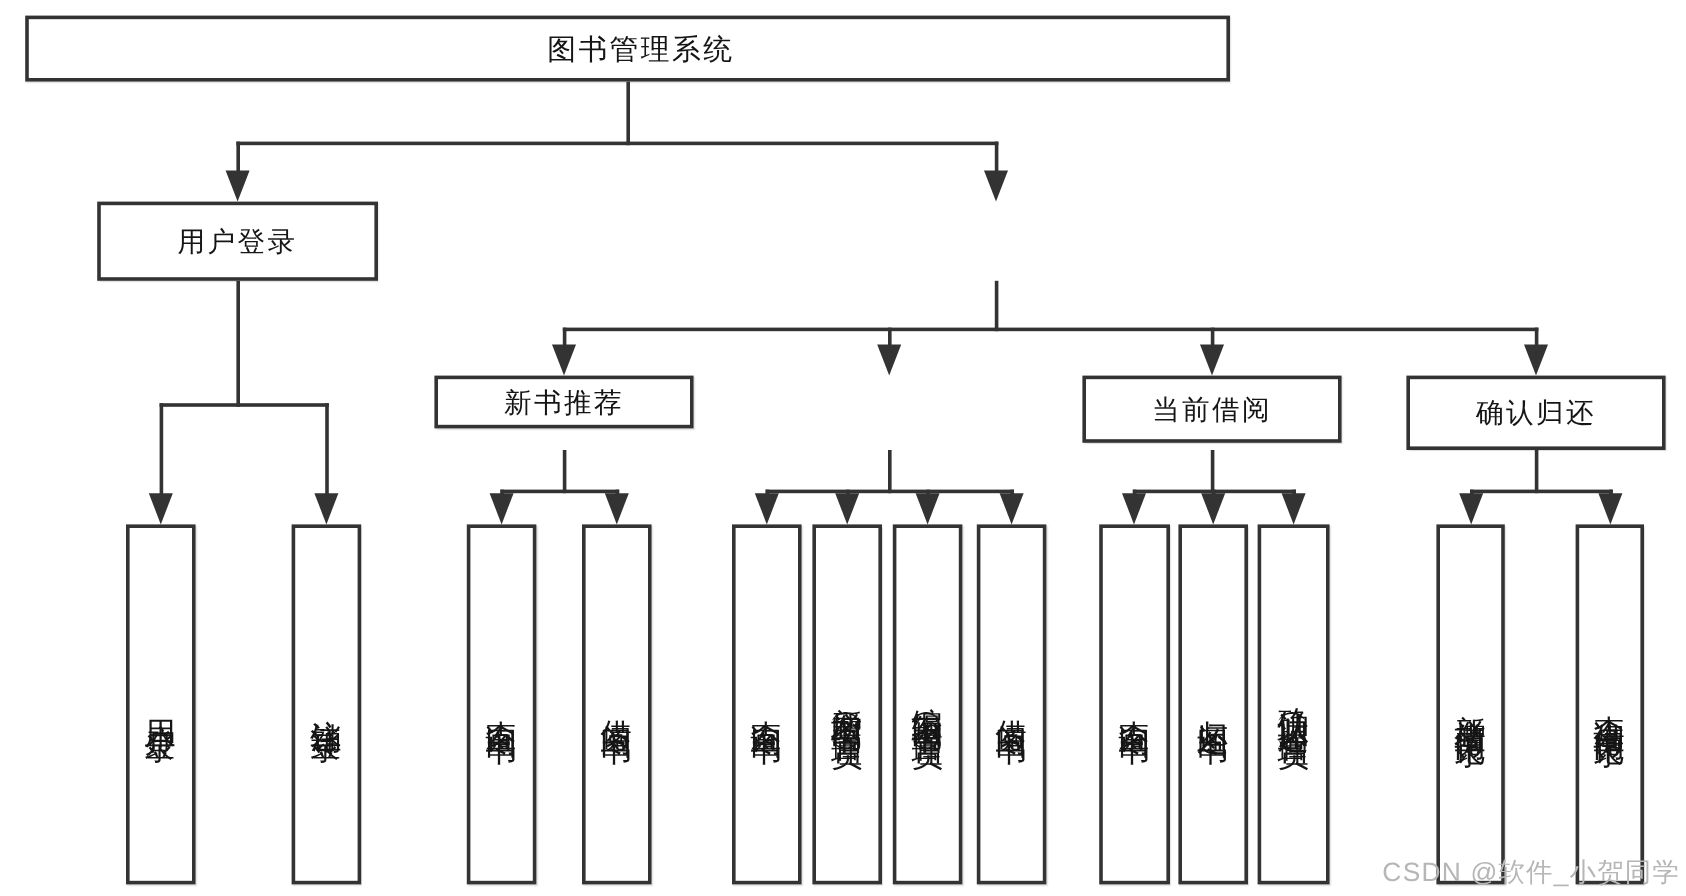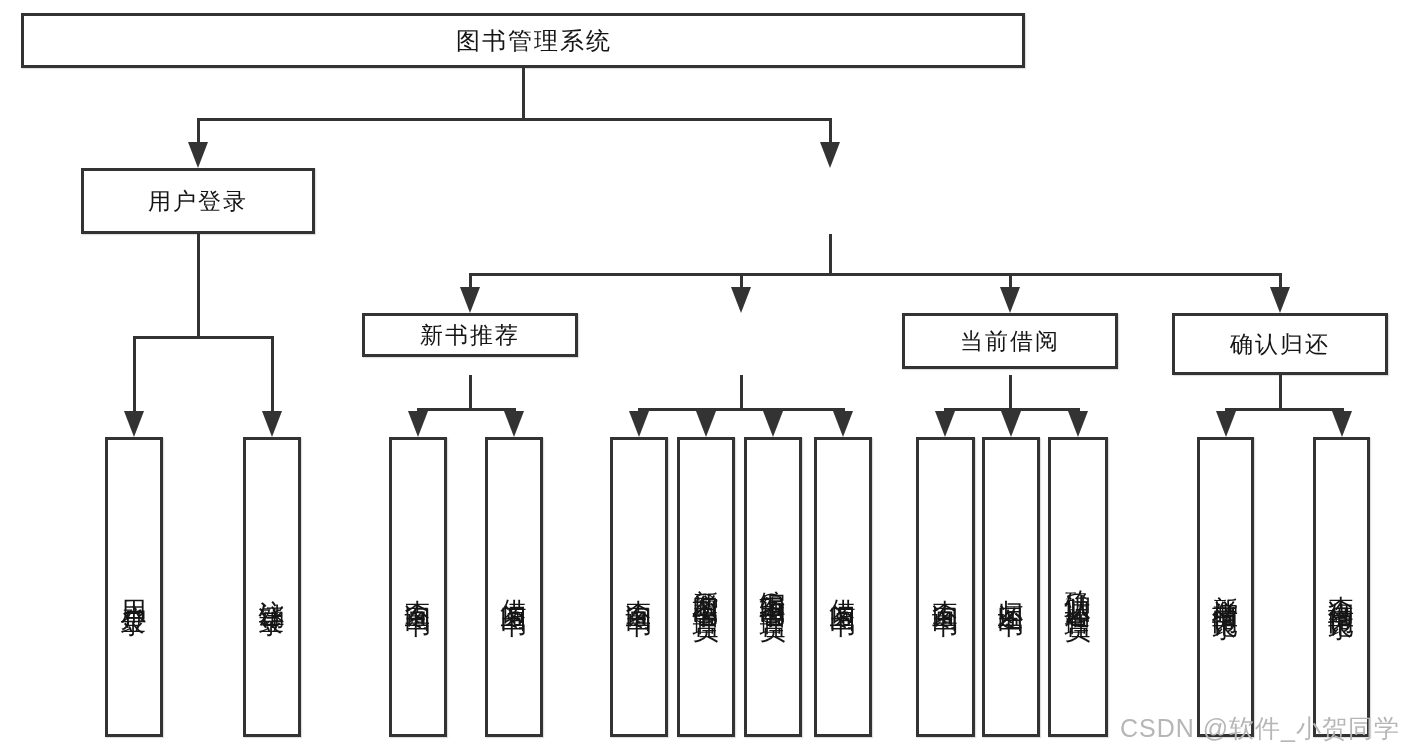--- a/index.html
+++ b/index.html
@@ -41,21 +41,21 @@
   .arrow{
     position:absolute;width:0;height:0;
     border-left:10px solid transparent;
     border-right:10px solid transparent;
     border-top:26px solid var(--line);
   }
   .watermark{
     position:absolute;
     right:5px;
     top:712px;
-    font-size:25px;
+    font-size:22px;
     letter-spacing:1px;
     color:var(--wm);
     z-index:5;
     white-space:nowrap;
   }
 </style>
 </head>
 <body>
 
 <div class="canvas">

